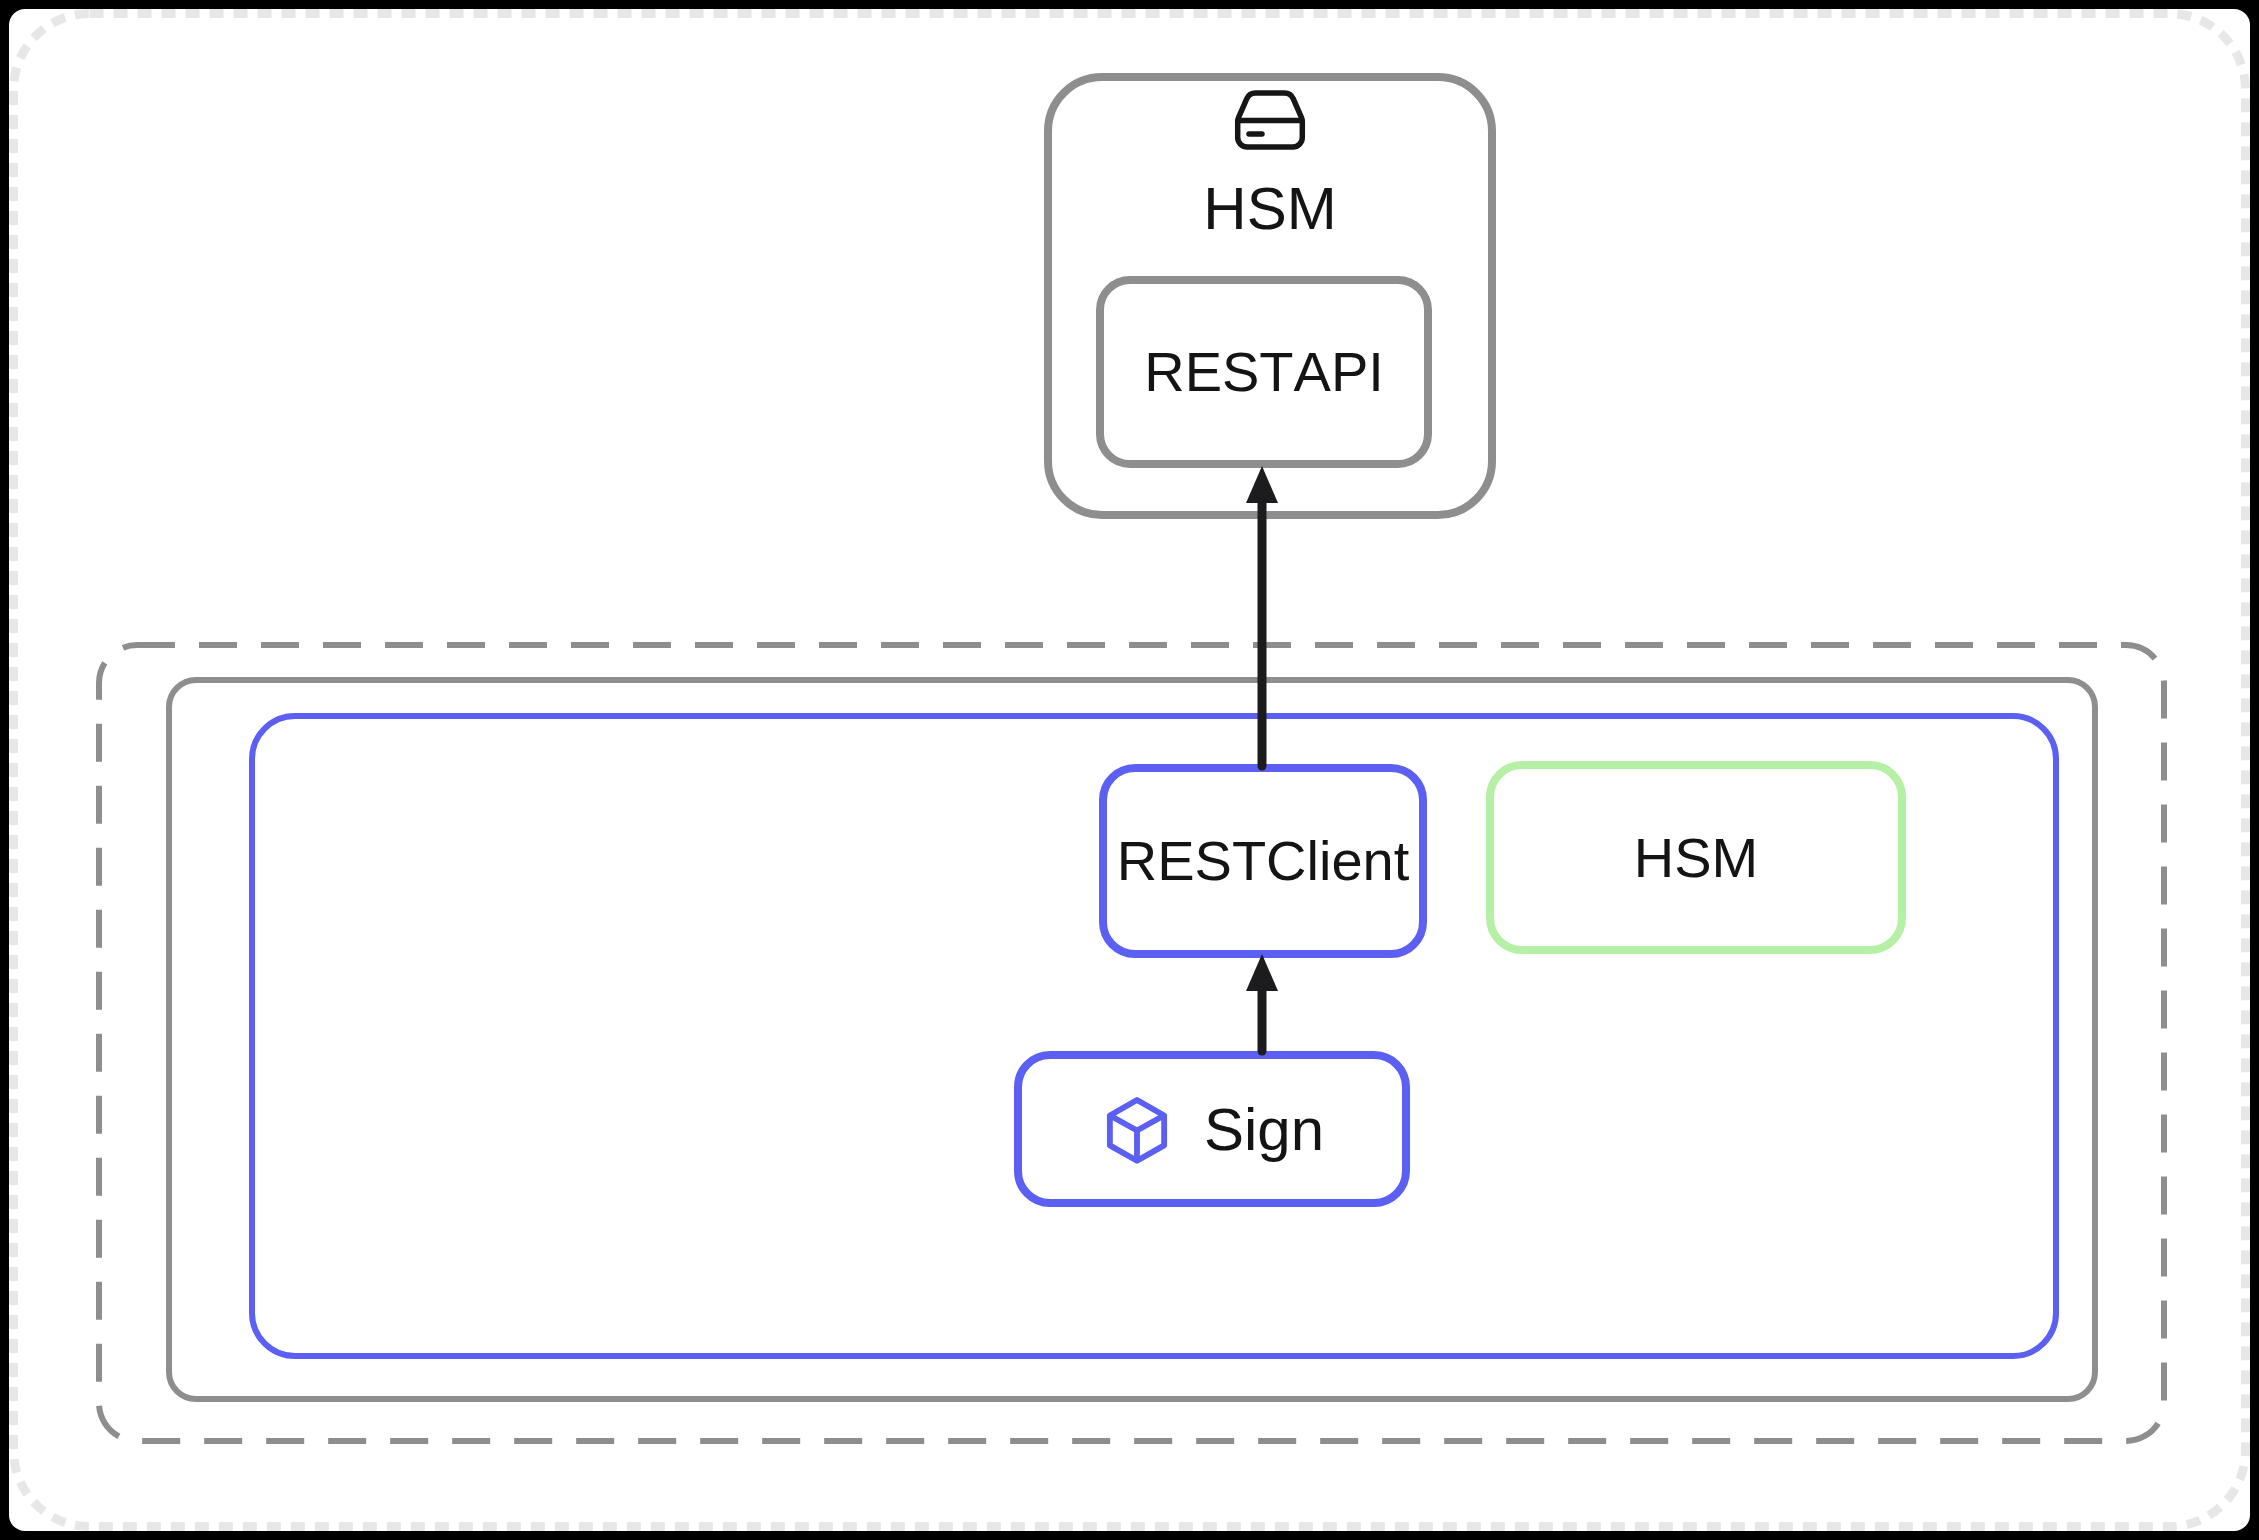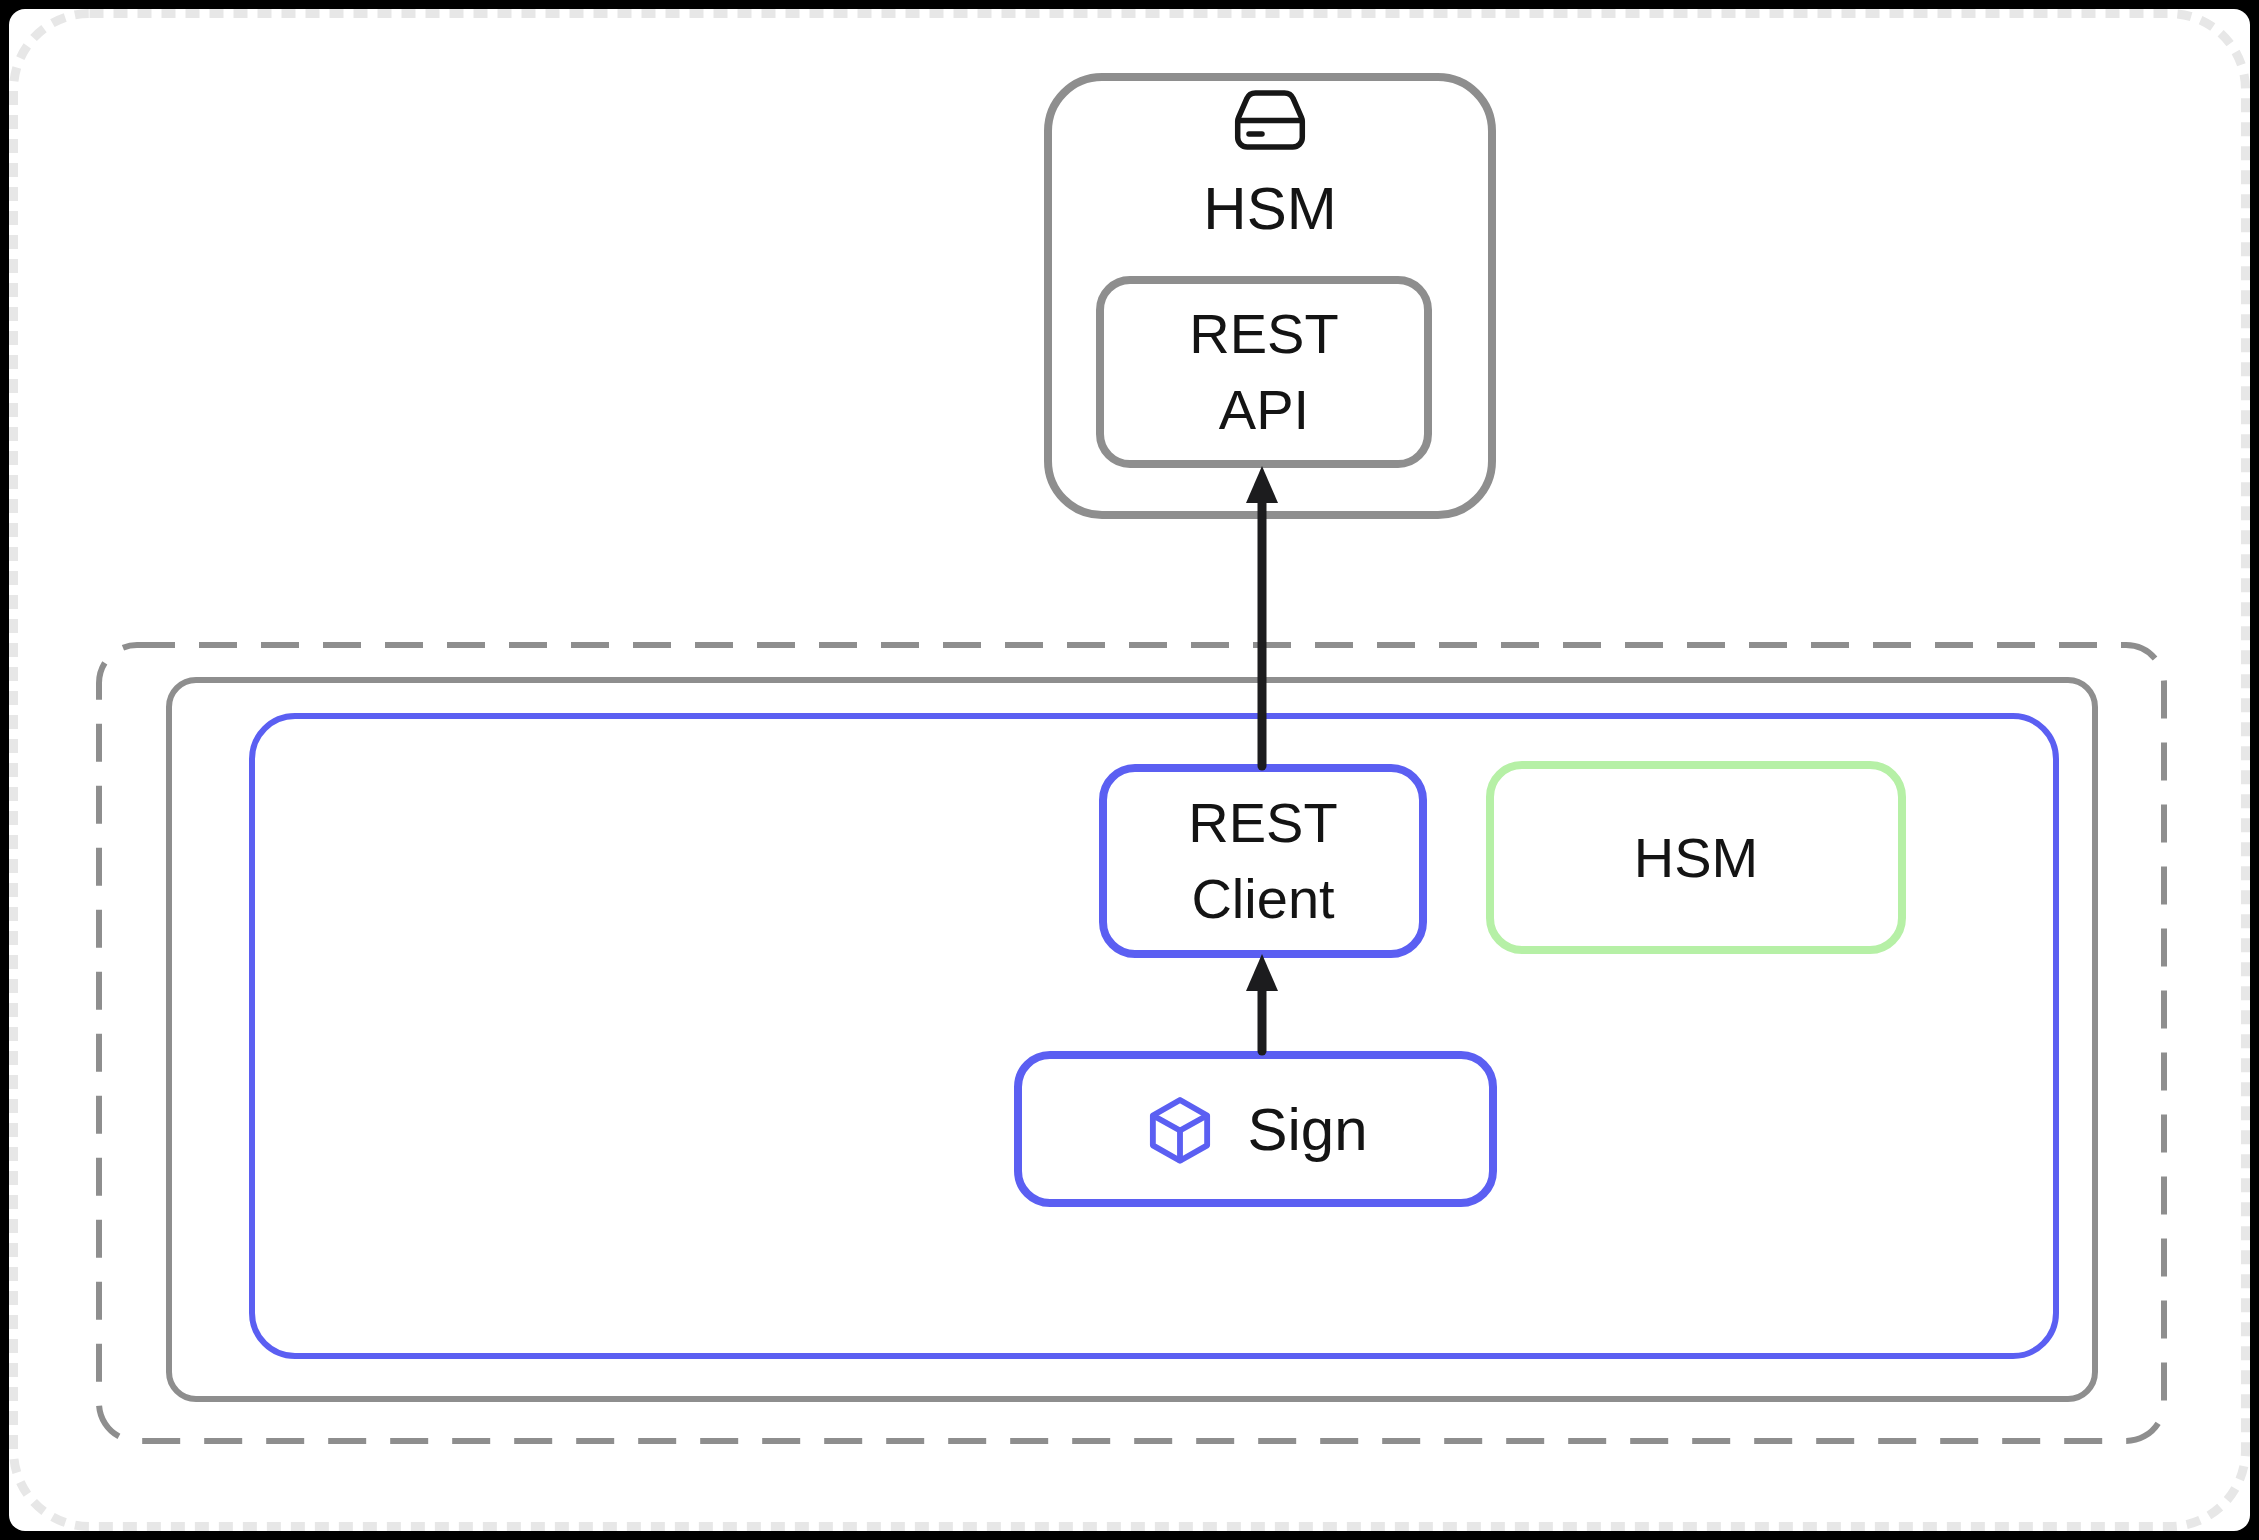--- a/index.html
+++ b/index.html
@@ -42,21 +42,21 @@
     text-align:center;font-size:60px;line-height:64px;font-weight:400;
   }
   .rest-api-box{
     position:absolute;left:44px;top:195px;width:336px;height:192px;
     border:8px solid var(--container-gray);
     border-radius:34px;
   }
 
   
   .label-box{
-    display:flex;flex-direction:column;align-items:center;justify-content:center;
+    display:flex;flex-direction:row;align-items:center;justify-content:center;
     font-size:56px;line-height:76px;font-weight:400;color:var(--ink);
     text-align:center;
   }
 
   
   .dashed-container{position:absolute;left:87px;top:633px;width:2071px;height:802px;}
   .dashed-border-svg{position:absolute;inset:0;width:100%;height:100%;pointer-events:none;}
   .gray-container{
     position:absolute;left:70px;top:35px;width:1932px;height:725px;
     border:6px solid var(--container-gray);border-radius:30px;
@@ -76,21 +76,21 @@
   
   .rest-client-box{
     position:absolute;left:844px;top:45px;width:328px;height:194px;
     border:8px solid var(--accent-blue);border-radius:36px;
   }
   .hsm-config-box{
     position:absolute;left:1231px;top:42px;width:420px;height:193px;
     border:8px solid var(--accent-green);border-radius:36px;
   }
   .sign-box{
-    position:absolute;left:759px;top:332px;width:483px;height:156px;
+    position:absolute;left:759px;top:332px;width:396px;height:156px;
     border:8px solid var(--accent-blue);border-radius:36px;
     display:flex;align-items:center;justify-content:center;gap:30px;
     font-size:60px;font-weight:400;color:var(--ink);
   }
   .cube-icon{width:74px;height:76px;flex:0 0 auto;}
 
   
   .arrow{position:absolute;pointer-events:none;}
   .arrow-1{left:1229px;top:452px;width:48px;height:312px;}
   .arrow-2{left:1229px;top:940px;width:48px;height:108px;}

